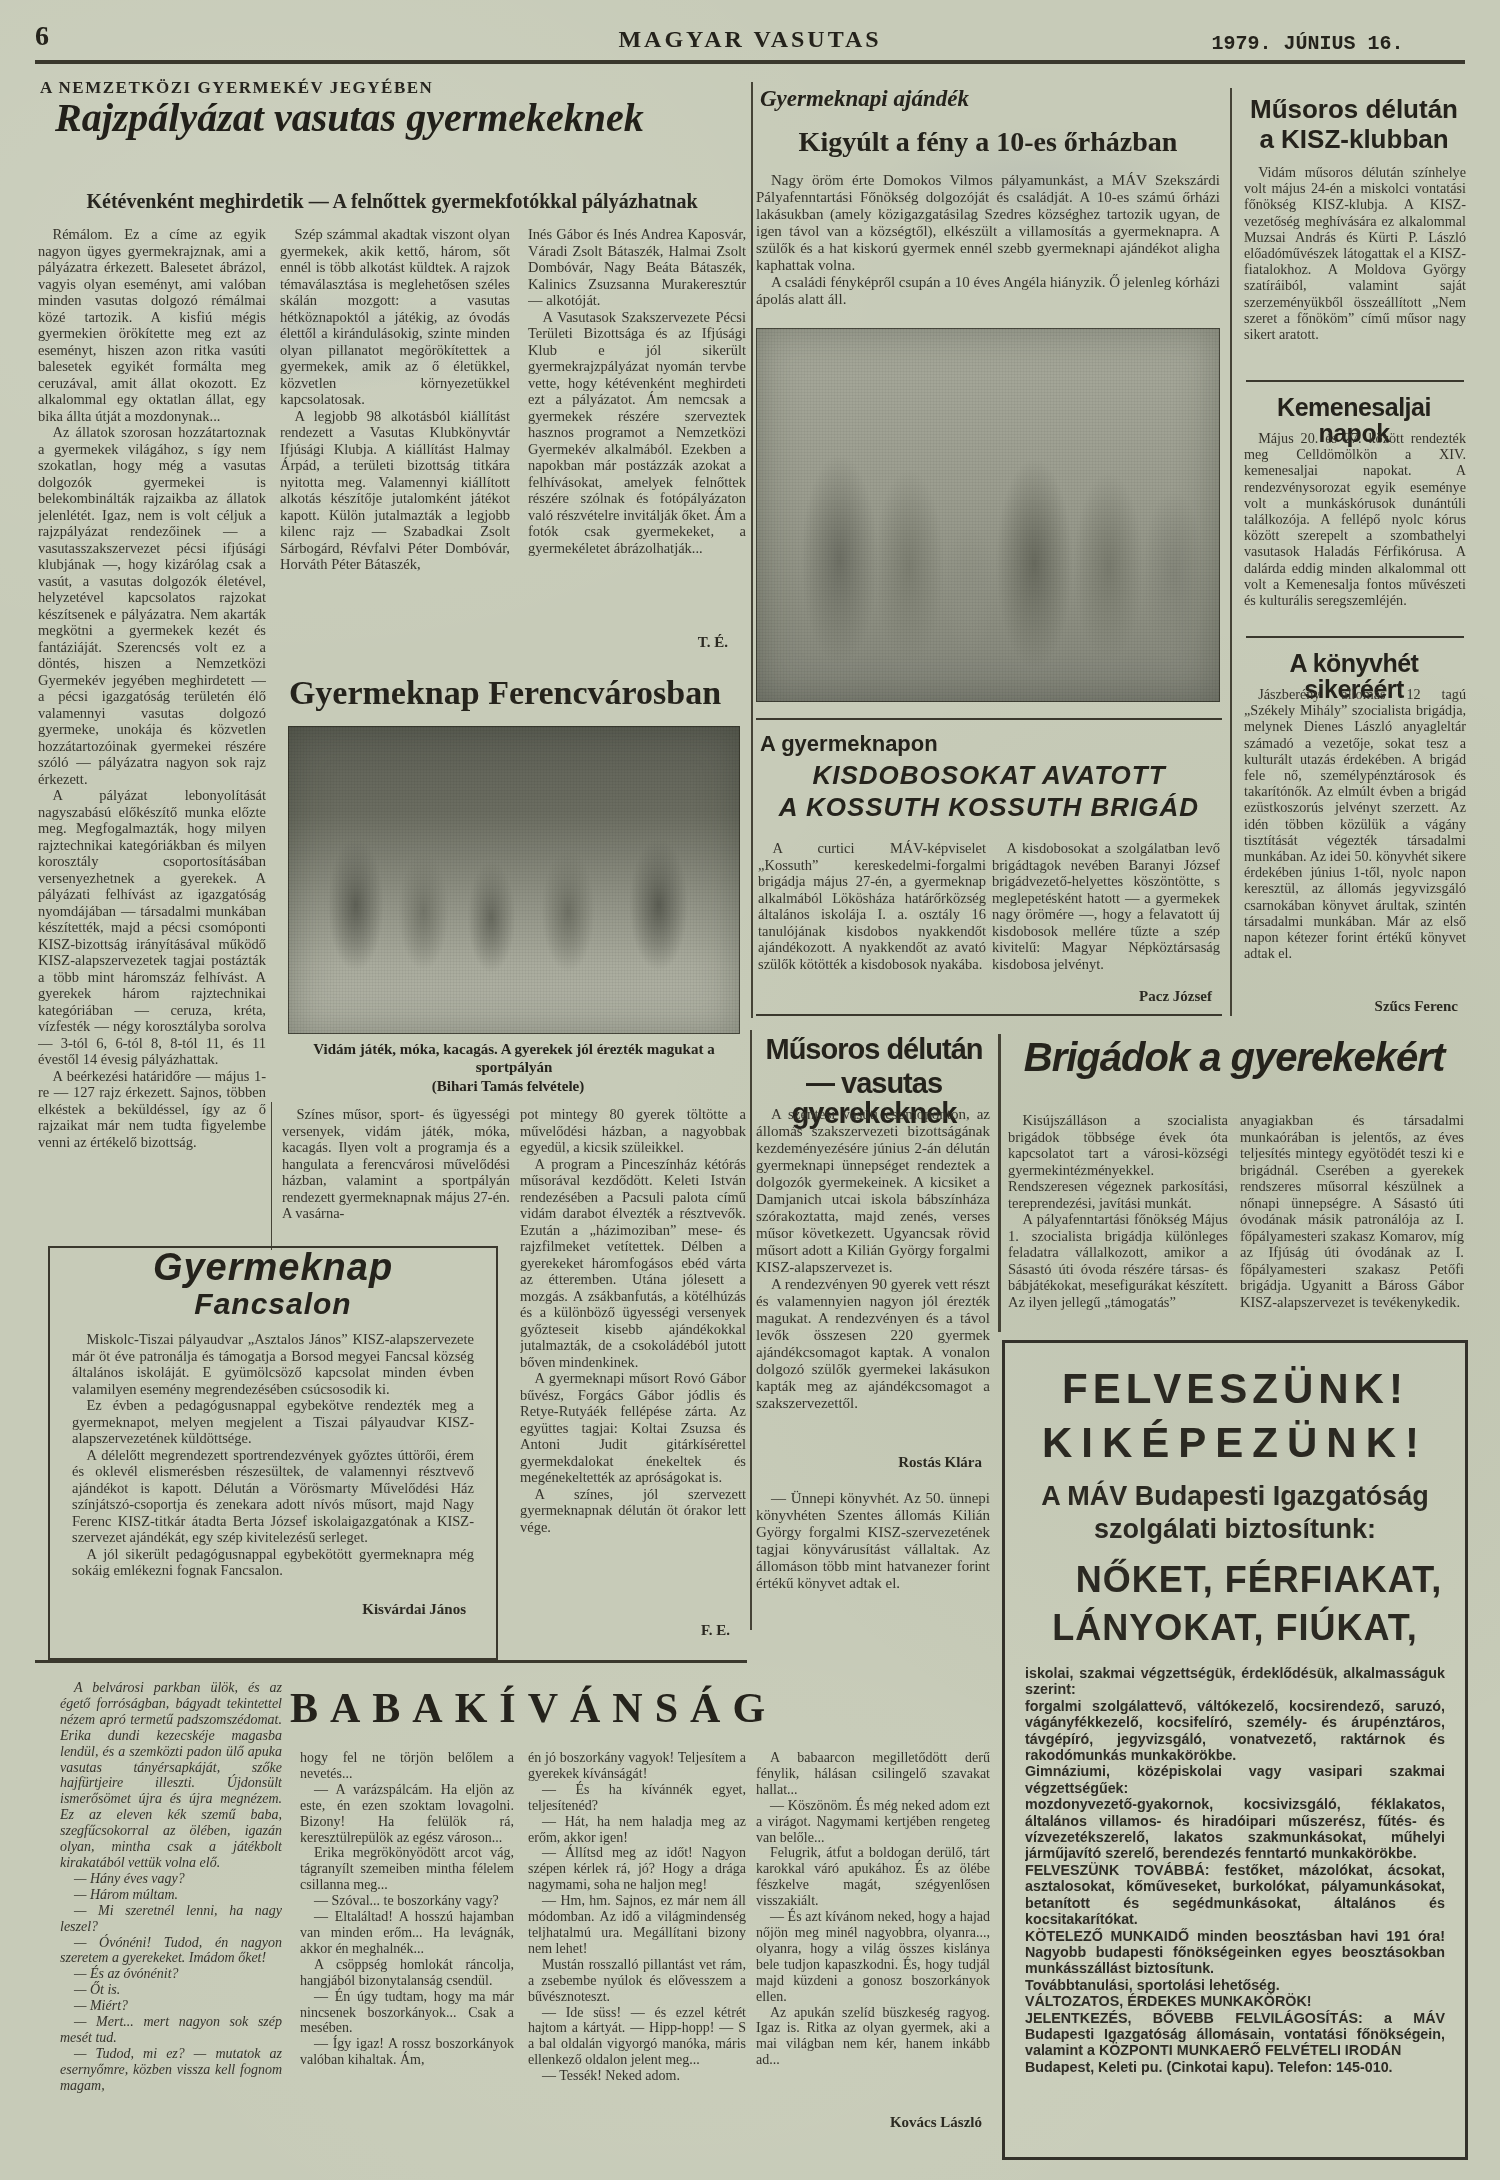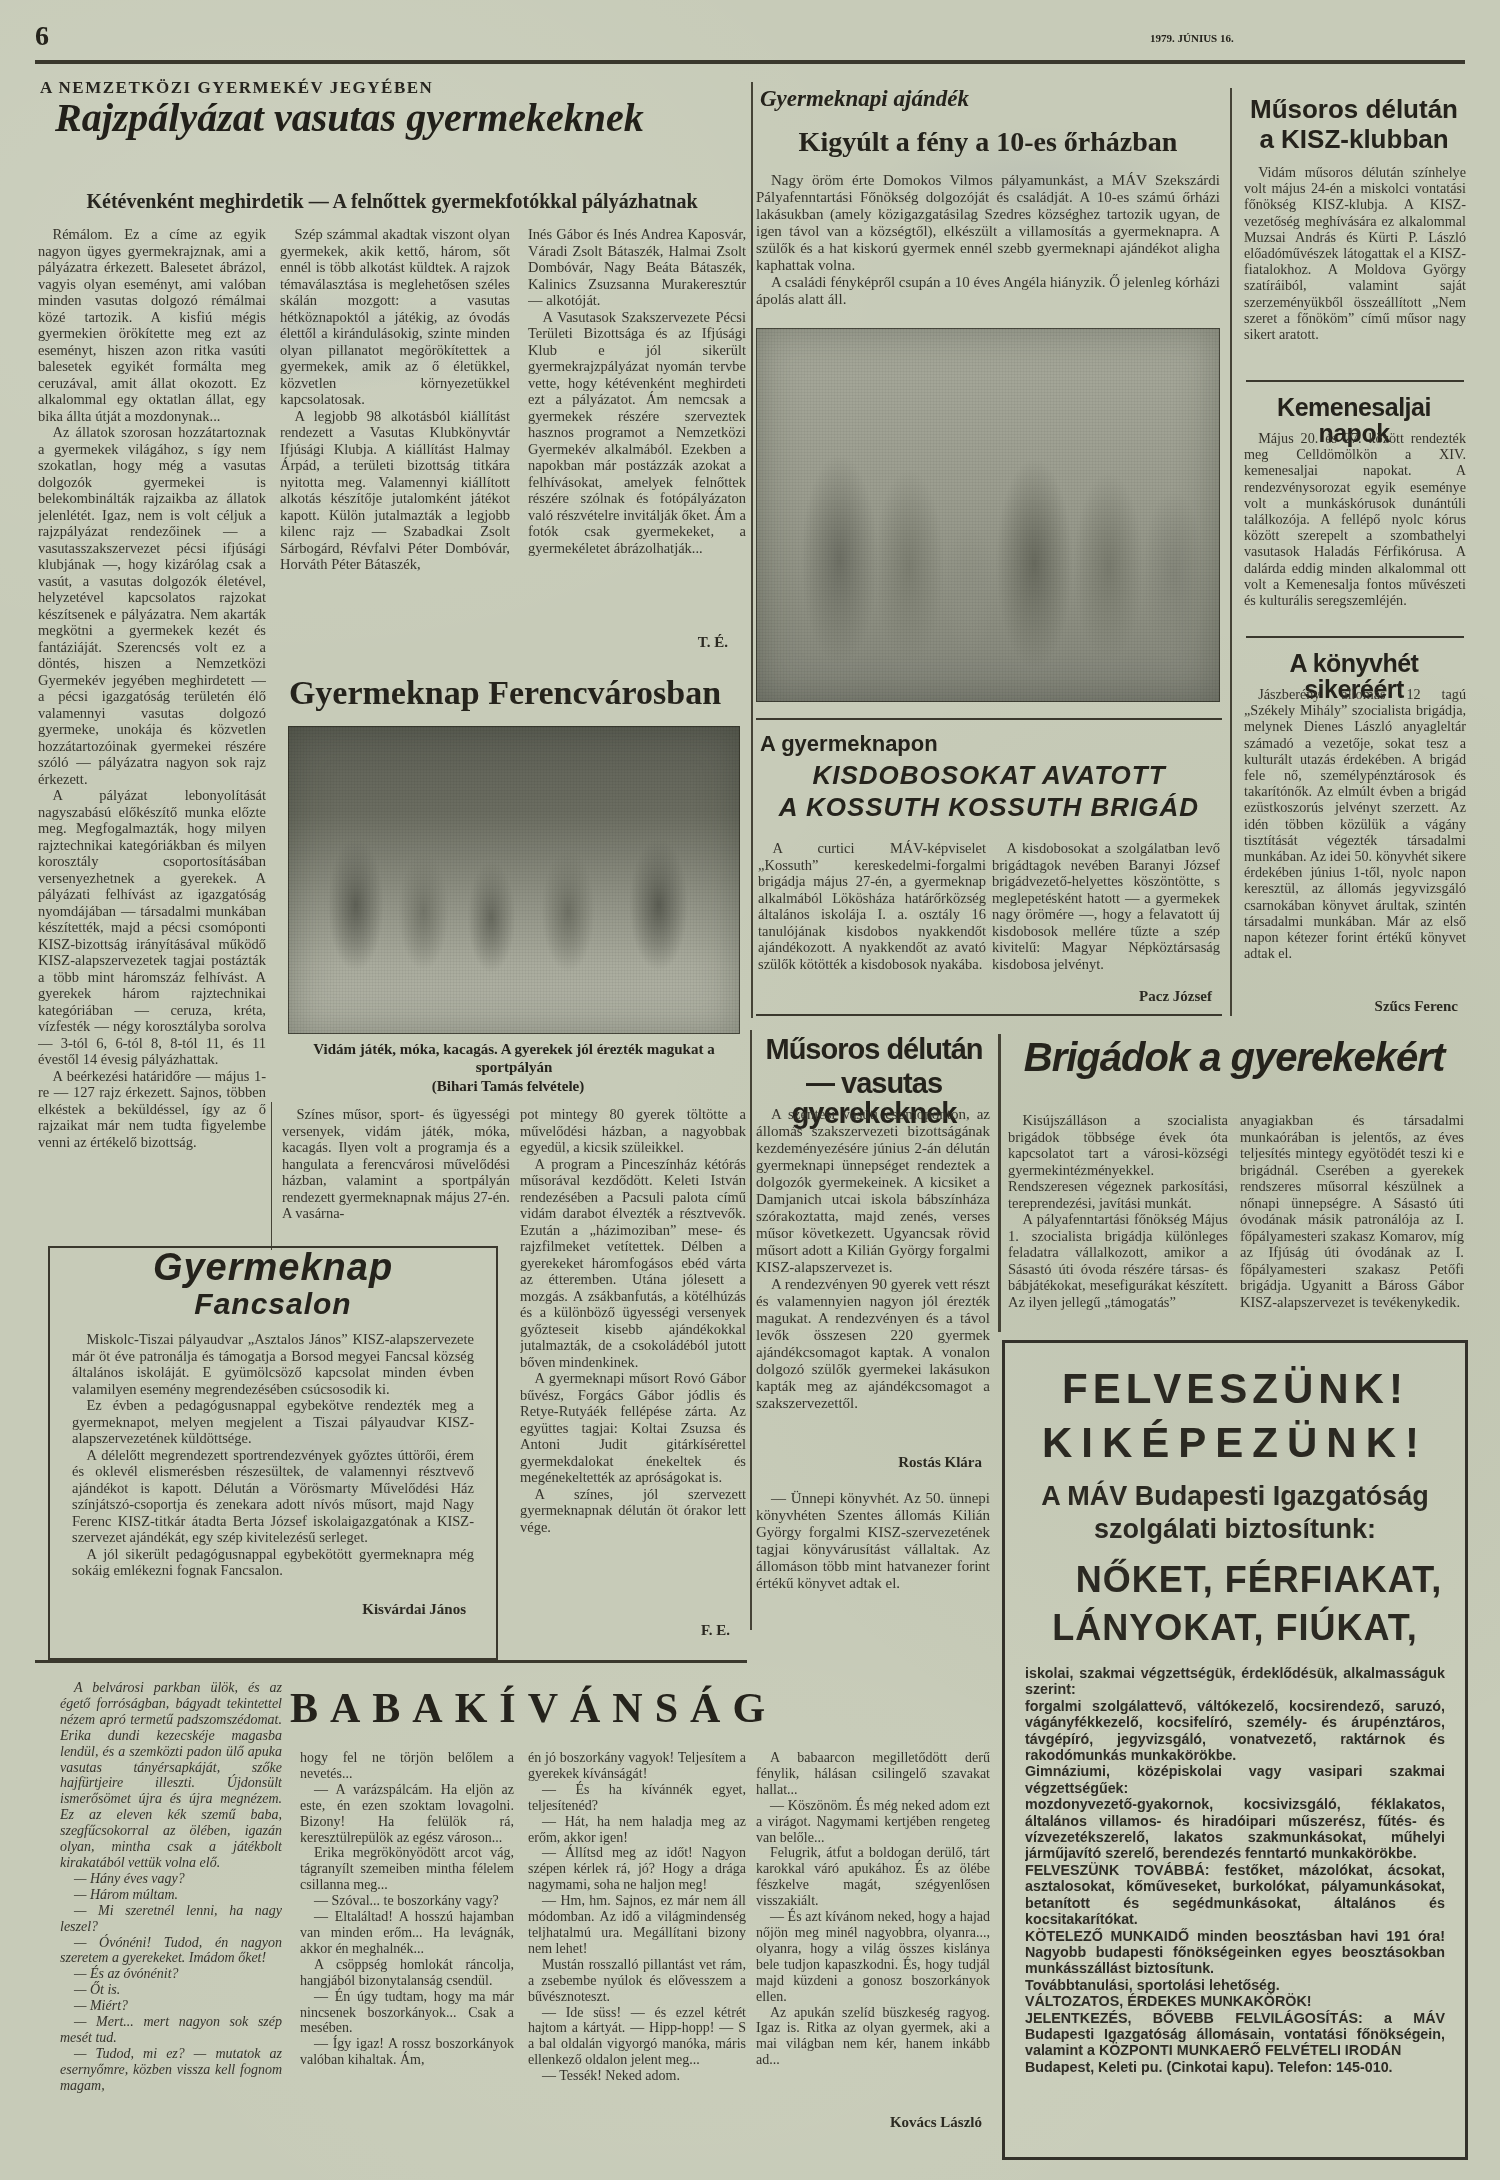--- a/index.html
+++ b/index.html
@@ -40,21 +40,22 @@
 </head>
 <body>
 
 <div class="page">
 
   <div class="b smudge" style="left:90px;top:280px;width:420px;height:120px;background:radial-gradient(60% 60% at 50% 50%, rgba(70,90,150,.10), transparent 75%);"></div>
   <div class="b smudge" style="left:860px;top:120px;width:360px;height:130px;background:radial-gradient(60% 60% at 50% 50%, rgba(70,90,150,.09), transparent 75%);"></div>
   <div class="b smudge" style="left:140px;top:1380px;width:380px;height:160px;background:radial-gradient(60% 60% at 50% 50%, rgba(70,90,150,.08), transparent 75%);"></div>
 
   <div class="b serifhead" style="left:35px;top:20px;font-size:28px;">6</div>
-  <div class="b serifhead" style="left:1150px;top:32px;width:315px;font-size:11px;text-align:left;">1979. JÚNIUS 16.</div>
+  <div class="b serifhead ctr" style="left:0;top:26px;width:1500px;font-size:24px;letter-spacing:3px;">MAGYAR VASUTAS</div>
+  <div class="b serifhead" style="left:1150px;top:32px;width:315px;font-size:20px;text-align:center;font-family:Liberation Mono, monospace;">1979. JÚNIUS 16.</div>
   <div class="b rule-h" style="left:35px;top:60px;width:1430px;height:4px;"></div>
 
   <div class="b kicker" style="left:40px;top:78px;">A NEMZETKÖZI GYERMEKÉV JEGYÉBEN</div>
   <div class="b mainhead" style="left:55px;top:94px;width:700px;">Rajzpályázat vasutas gyermekeknek</div>
   <div class="b subhead ctr" style="left:35px;top:190px;width:714px;">Kétévenként meghirdetik — A felnőttek gyermekfotókkal pályázhatnak</div>
   <div class="b txt" style="left:38px;top:226px;width:228px;height:1016px;"> Rémálom. Ez a címe az egyik nagyon ügyes gyermekrajznak, ami a pályázatra érkezett. Balesetet ábrázol, vagyis olyan eseményt, ami valóban minden vasutas dolgozó rémálmai közé tartozik. A kisfiú mégis gyermekien örökítette meg ezt az eseményt, hiszen azon ritka vasúti balesetek egyikét formálta meg ceruzával, amit állat okozott. Ez alkalommal egy oktatlan állat, egy bika állta útját a mozdonynak...
  Az állatok szorosan hozzátartoznak a gyermekek világához, s így nem szokatlan, hogy még a vasutas dolgozók gyermekei is belekombinálták rajzaikba az állatok jelenlétét. Igaz, nem is volt céljuk a rajzpályázat rendezőinek — a vasutasszakszervezet pécsi ifjúsági klubjának —, hogy kizárólag csak a vasút, a vasutas dolgozók életével, helyzetével kapcsolatos rajzokat készítsenek e pályázatra. Nem akarták megkötni a gyermekek kezét és fantáziáját. Szerencsés volt ez a döntés, hiszen a Nemzetközi Gyermekév jegyében meghirdetett — a pécsi igazgatóság területén élő valamennyi vasutas dolgozó gyermeke, unokája és közvetlen hozzátartozóinak gyermekei részére szóló — pályázatra nagyon sok rajz érkezett.
  A pályázat lebonyolítását nagyszabású előkészítő munka előzte meg. Megfogalmazták, hogy milyen rajztechnikai kategóriákban és milyen korosztály csoportosításában versenyezhetnek a gyerekek. A pályázati felhívást az igazgatóság nyomdájában — társadalmi munkában készítették, majd a pécsi csomóponti KISZ-bizottság irányításával működő KISZ-alapszervezetek tagjai postázták a több mint háromszáz felhívást. A gyerekek három rajztechnikai kategóriában — ceruza, kréta, vízfesték — négy korosztályba sorolva — 3-tól 6, 6-tól 8, 8-tól 11, és 11 évestől 14 évesig pályázhattak.
  A beérkezési határidőre — május 1-re — 127 rajz érkezett. Sajnos, többen elkéstek a beküldéssel, így az ő rajzaikat már nem tudta figyelembe venni az értékelő bizottság.</div>
   <div class="b txt" style="left:280px;top:226px;width:230px;height:448px;"> Szép számmal akadtak viszont olyan gyermekek, akik kettő, három, sőt ennél is több alkotást küldtek. A rajzok témaválasztása is meglehetősen széles skálán mozgott: a vasutas hétköznapoktól a játékig, az óvodás élettől a kirándulásokig, szinte minden olyan pillanatot megörökítettek a gyermekek, amik az ő életükkel, közvetlen környezetükkel kapcsolatosak.

